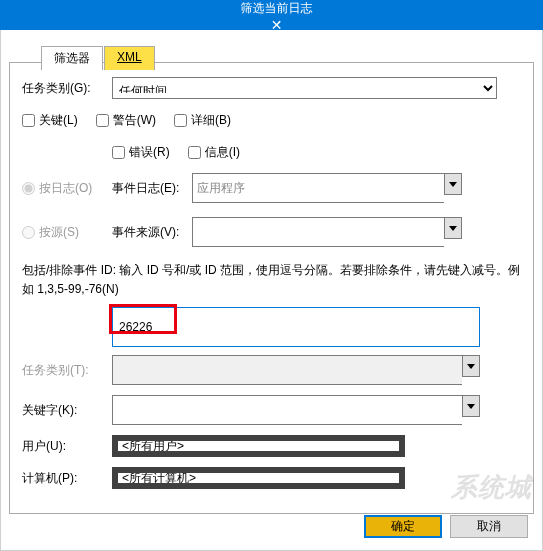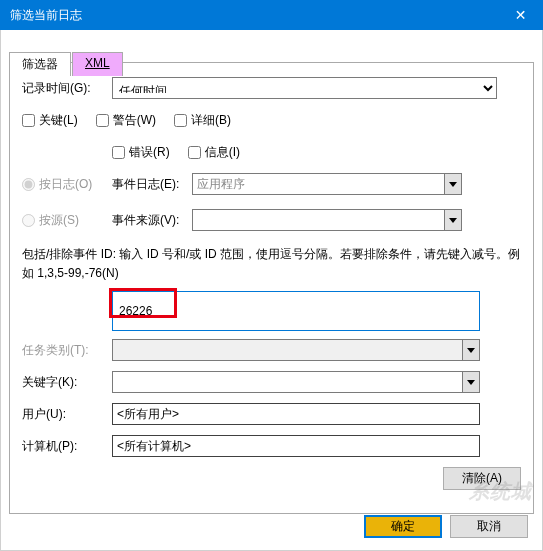--- a/index.html
+++ b/index.html
@@ -13,20 +13,21 @@
     overflow: hidden;
   }
   .titlebar {
     background: #0078d7;
     color: #fff;
     height: 30px;
     display: flex;
     align-items: center;
     padding-left: 10px;
     justify-content: space-between;
+    flex-direction: column;
   }
   .titlebar .title { font-size: 12px; }
   .titlebar .close {
     width: 45px;
     height: 30px;
     display: flex;
     align-items: center;
     justify-content: center;
     font-size: 14px;
   }
@@ -35,37 +36,38 @@
     border-top: none;
     padding: 8px;
     height: 521px;
     position: relative;
     background: #fff;
   }
   .tabs {
     display: flex;
     border-bottom: none;
     position: relative;
-    top: 14px;
+    top: 8px;
     z-index: 2;
+    margin-left: 32px;
   }
   .tab {
     padding: 3px 12px;
     border: 1px solid #aaa;
     border-bottom: none;
     background: #fff;
     margin-right: 1px;
     font-size: 12px;
   }
   .tab.active {
     background: #fff;
     position: relative;
   }
   .tab.inactive {
-    background: #f0abfc;
+    background: #fde047;
     text-decoration: underline;
   }
   .tabpanel {
     border: 1px solid #aaa;
     padding: 14px 12px;
     height: 452px;
     background: #fff;
   }
   .row {
     display: flex;
@@ -120,21 +122,21 @@
   .field-label { width: 80px; display: inline-block; }
   .dropdown {
     display: flex;
     width: 270px;
   }
   .dropdown-text {
     flex: 1;
     border: 1px solid #7a7a7a;
     border-right: none;
     height: 22px;
-    padding: 2px 4px;
+    padding: 14px 4px;
     background: #fff;
     color: #888;
     display: flex;
     align-items: center;
   }
   .dropdown-text.white { color: #000; }
   .dropdown-btn {
     width: 18px;
     height: 22px;
     border: 1px solid #7a7a7a;
@@ -165,25 +167,25 @@
   .red-box {
     position: absolute;
     left: 87px;
     top: -3px;
     width: 68px;
     height: 30px;
     border: 3px solid #e60012;
     pointer-events: none;
   }
   .text-input {
-    border: 1px solid #404040;
+    border: 6px solid #404040;
     height: 22px;
     padding: 2px 4px;
     font-size: 12px;
-    width: 368px;
+    width: 293px;
   }
   .clear-row {
     display: flex;
     justify-content: flex-end;
     margin-top: 6px;
   }
   .btn {
     min-width: 78px;
     height: 23px;
     border: 1px solid #adadad;
@@ -209,21 +211,21 @@
     width: 0; height: 0;
     border-left: 4px solid transparent;
     border-right: 4px solid transparent;
     border-top: 5px solid #000;
   }
   .watermark {
     position: absolute;
     right: 10px;
     bottom: 45px;
     color: rgba(120,120,120,0.22);
-    font-size: 20px;
+    font-size: 26px;
     font-weight: bold;
     font-style: italic;
     pointer-events: none;
     letter-spacing: 1px;
   }
 </style>
 </head>
 <body>
 
 <div class="titlebar">
@@ -236,21 +238,21 @@
 <div class="content">
 
   <div class="tabs">
     <div class="tab active">筛选器</div>
     <div class="tab inactive">XML</div>
   </div>
 
   <div class="tabpanel">
 
     <div class="row">
-      <span class="label">记录时间(G):</span>
+      <span class="label">任务类别(G):</span>
       <select class="combo combo-full">
         <option>任何时间</option>
       </select>
     </div>
 
     <div class="row">
       <div class="checks">
         <label>
             <input type="checkbox" style="">
             <span>关键(L)</span>
@@ -338,23 +340,20 @@
     <div class="row" style="">
       <span class="label">用户(U):</span>
       <input class="text-input" type="text" value="&lt;所有用户&gt;" style="">
     </div>
 
     <div class="row">
       <span class="label">计算机(P):</span>
       <input class="text-input" type="text" value="&lt;所有计算机&gt;" style="">
     </div>
 
-    <div class="clear-row">
-      <button class="btn">清除(A)</button>
-    </div>
 
   </div>
 
   <div class="watermark">系统城</div>
 
   <div class="footer-btns">
     <button class="btn primary">确定</button>
     <button class="btn">取消</button>
   </div>
 

